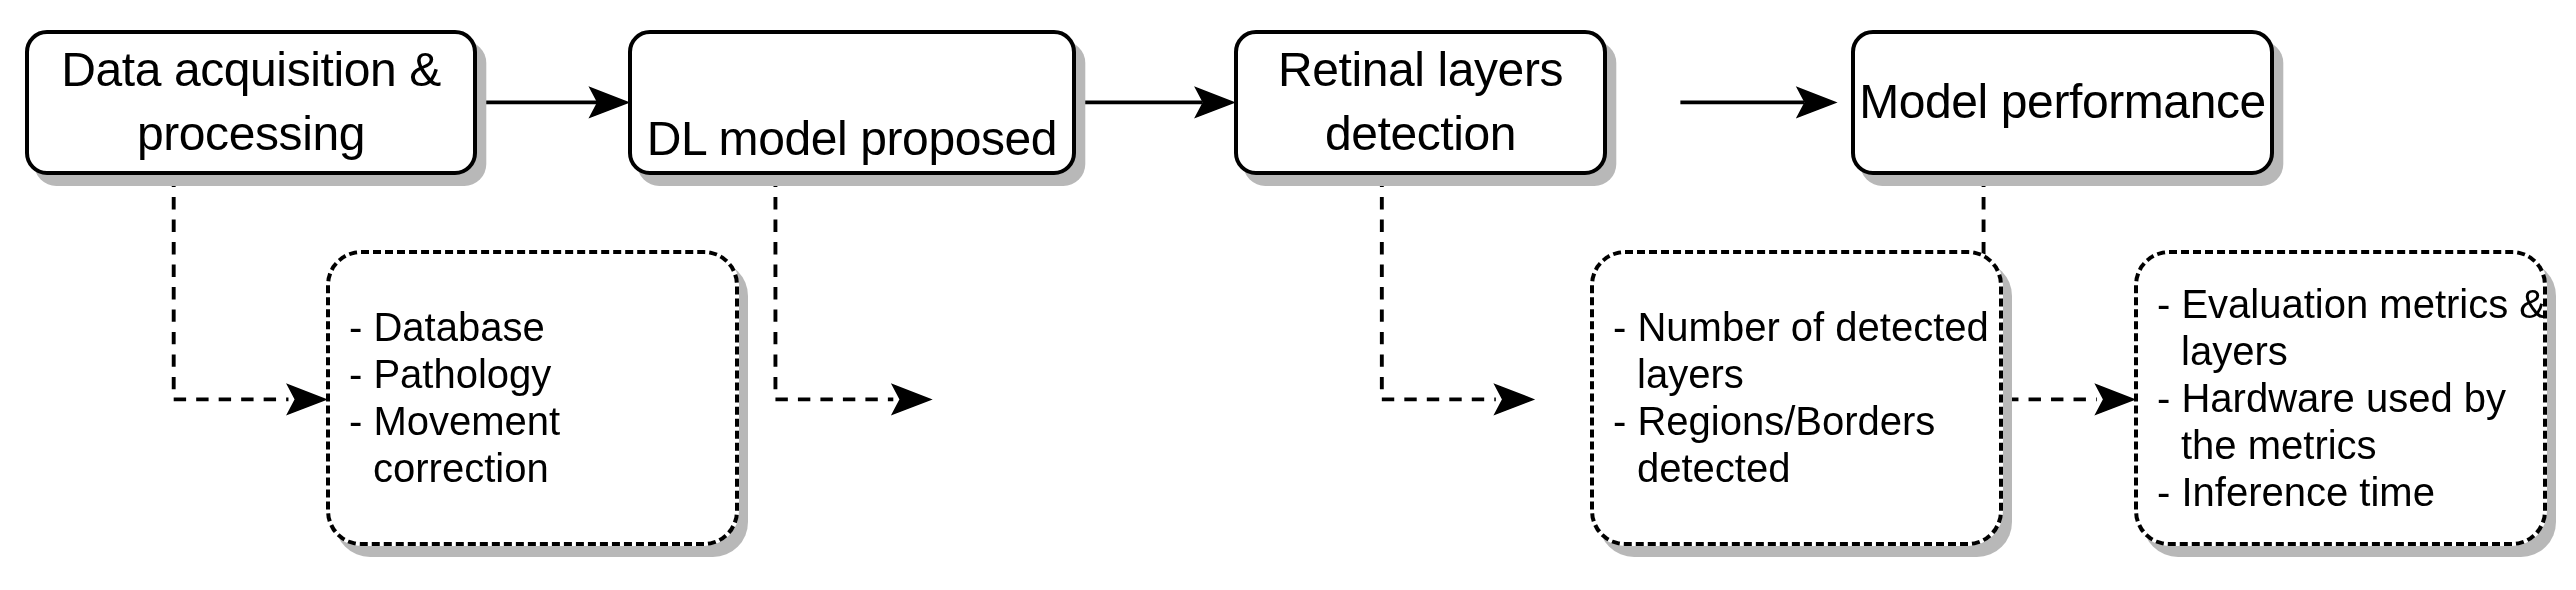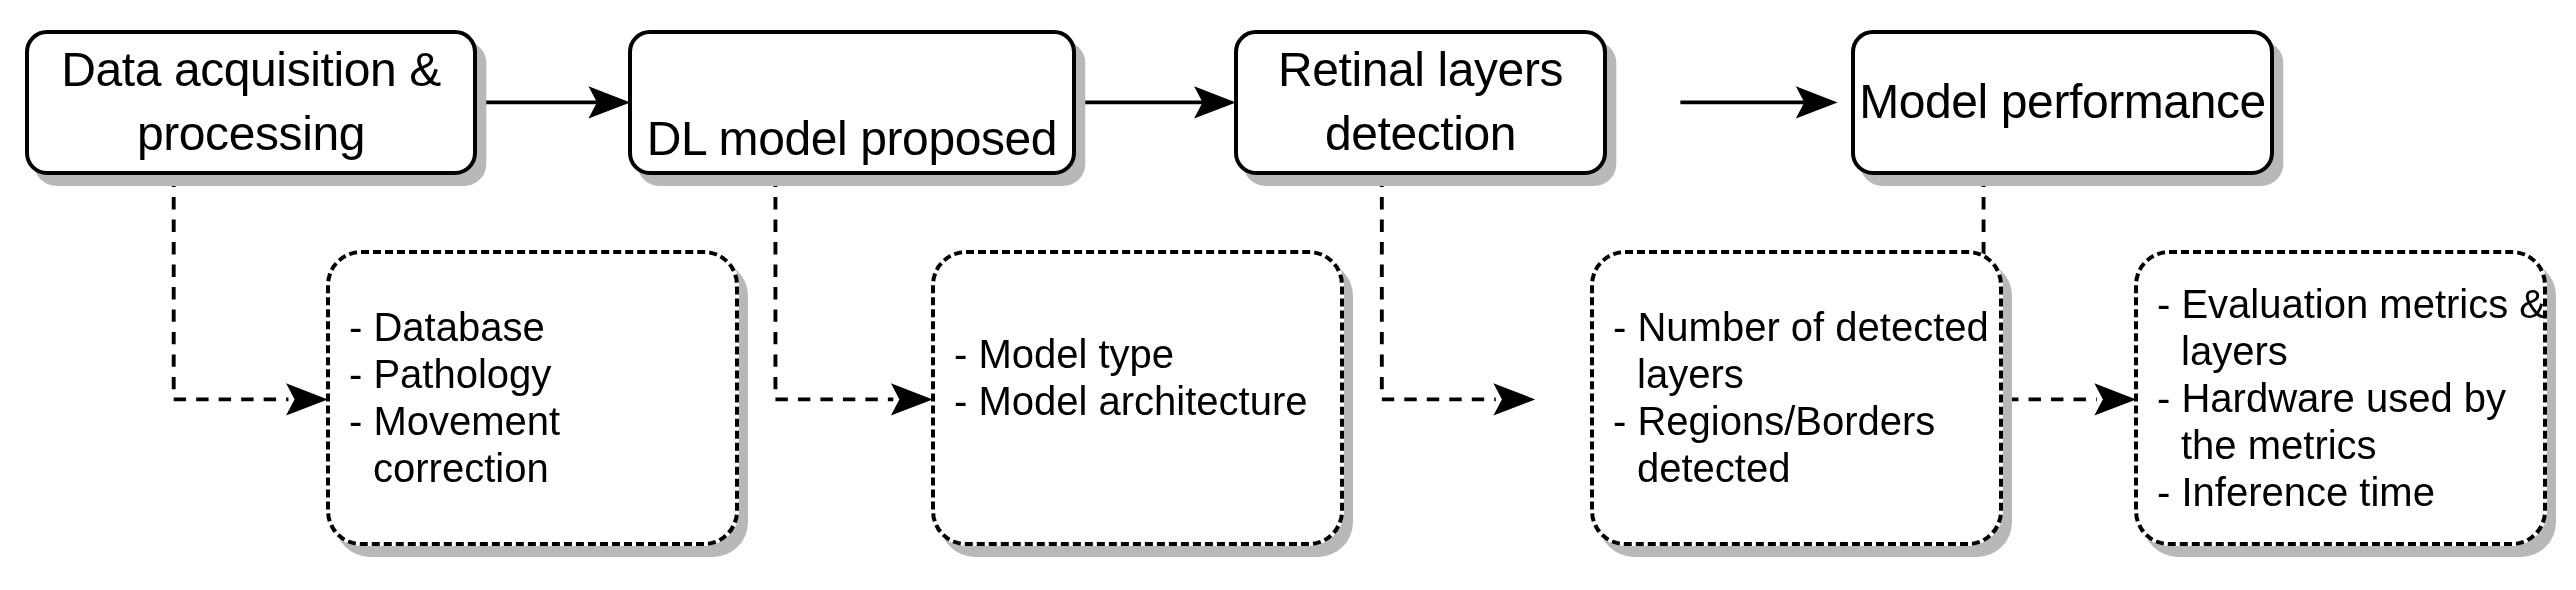--- a/index.html
+++ b/index.html
@@ -136,24 +136,20 @@
     <div class="title-line">Model performance</div>
   </div>
 
   <div class="dashed-box" id="db1">
     <div class="detail-line bullet">- Database</div>
     <div class="detail-line bullet">- Pathology</div>
     <div class="detail-line bullet">- Movement</div>
     <div class="detail-line cont">correction</div>
   </div>
 
-  <div class="dashed-box" id="db2">
-    <div class="detail-line bullet">- Model type</div>
-    <div class="detail-line bullet">- Model architecture</div>
-  </div>
 
   <div class="dashed-box" id="db3">
     <div class="detail-line bullet">- Number of detected</div>
     <div class="detail-line cont">layers</div>
     <div class="detail-line bullet">- Regions/Borders</div>
     <div class="detail-line cont">detected</div>
   </div>
 
   <div class="dashed-box" id="db4">
     <div class="detail-line bullet">- Evaluation metrics &amp;</div>

